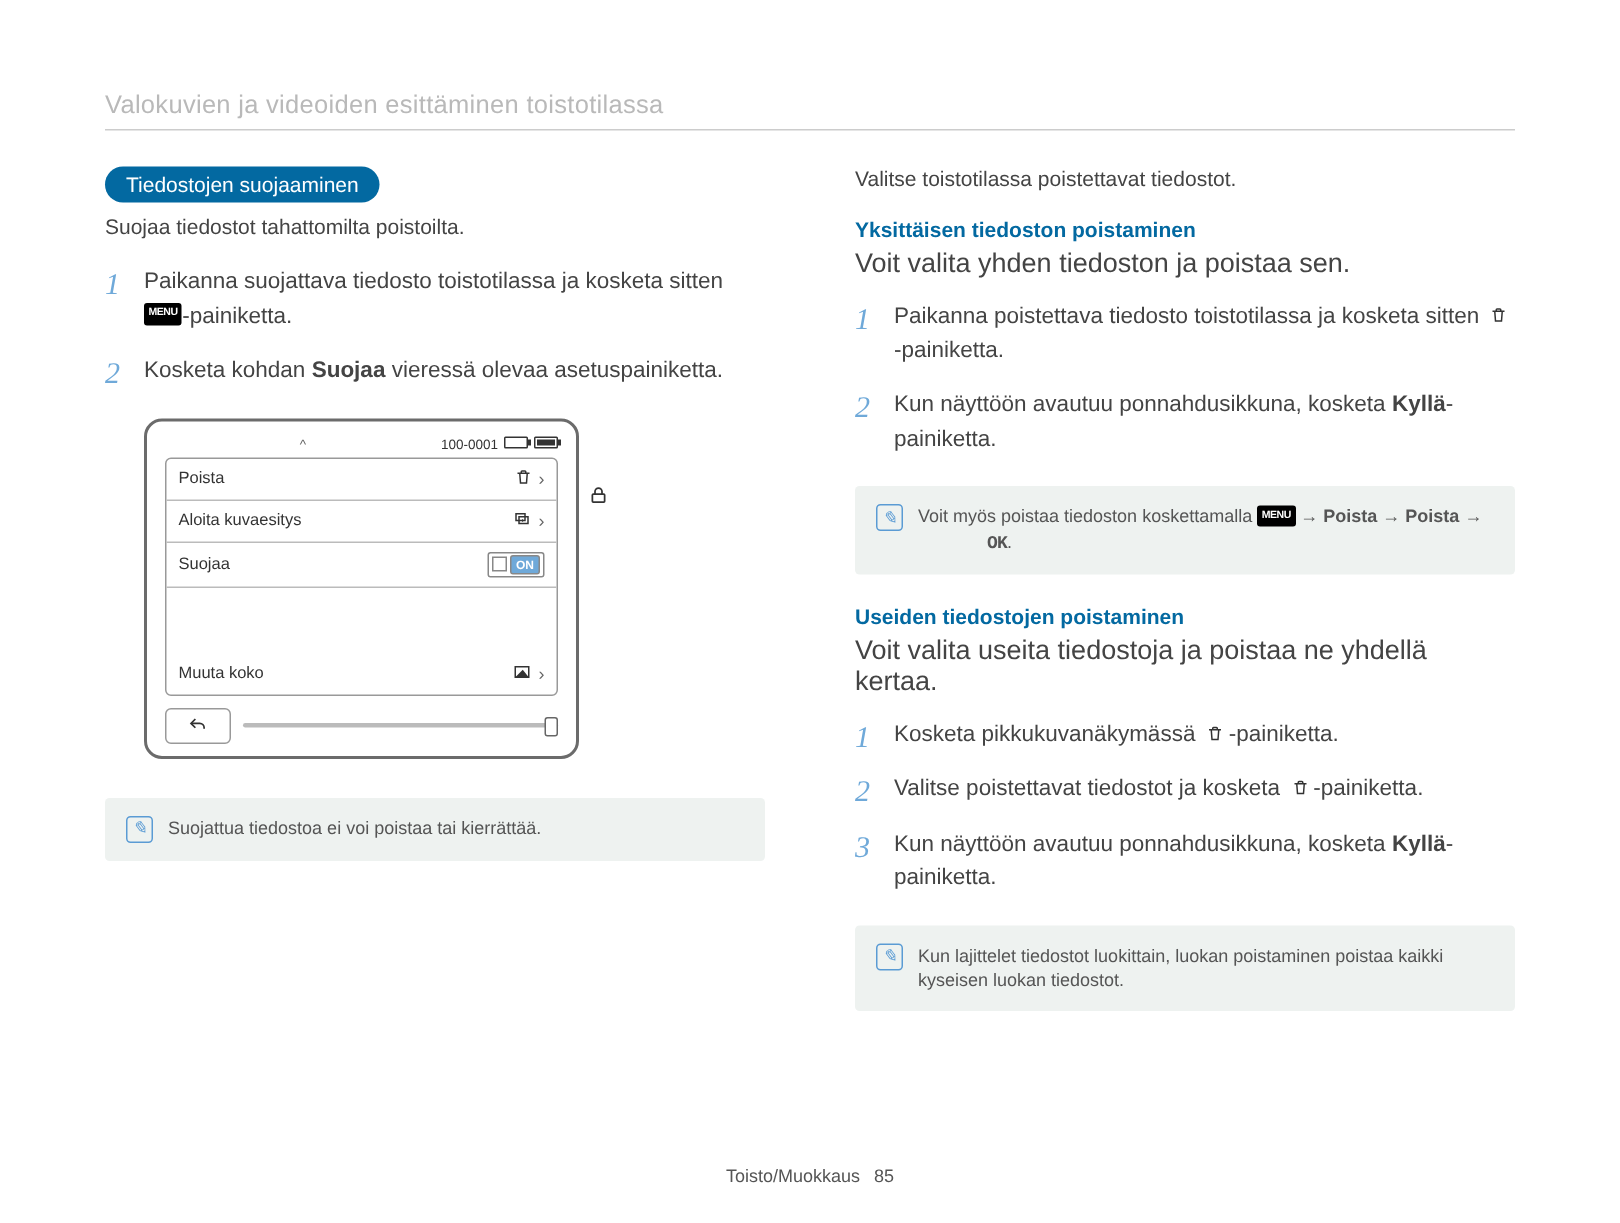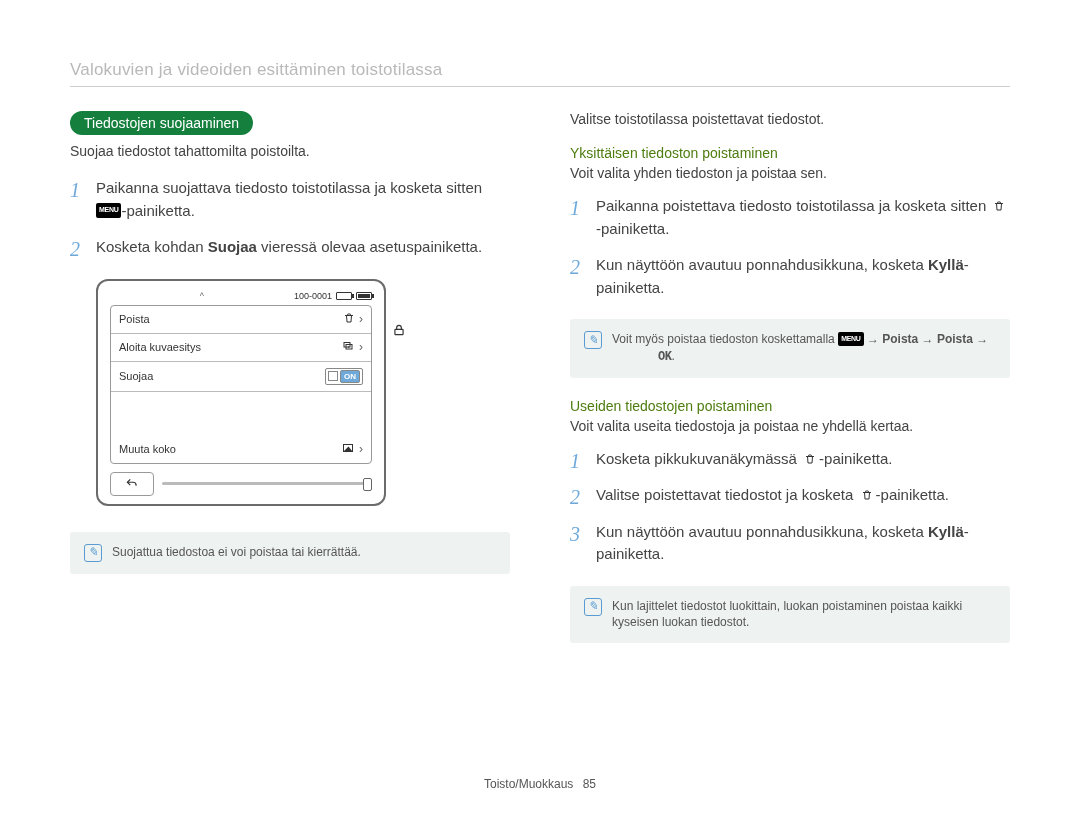--- a/index.html
+++ b/index.html
@@ -27,41 +27,41 @@
   .columns {
     display: flex;
     gap: 60px;
   }
   .col {
     flex: 1;
     min-width: 0;
   }
   .pill {
     display: inline-block;
-    background: #15803d;
+    background: #0369a1;
     color: #fff;
     font-size: 14px;
     padding: 4px 14px;
     border-radius: 12px;
     margin-bottom: 8px;
     font-weight: 500;
   }
   .intro {
     font-size: 14px;
     color: #444;
     margin-bottom: 18px;
   }
   .subhead {
     font-size: 14px;
-    font-weight: normal;
-    color: #4d7c0f;
+    font-weight: bold;
+    color: #0369a1;
     margin-bottom: 4px;
   }
   .subintro {
-    font-size: 14px;
+    font-size: 18px;
     color: #444;
     margin-bottom: 14px;
   }
   ol.steps {
     list-style: none;
     counter-reset: step;
     margin-bottom: 20px;
   }
   ol.steps > li {
     position: relative;
@@ -143,21 +143,21 @@
     background: #fff;
     position: relative;
   }
   .device-top {
     display: flex;
     justify-content: space-between;
     font-size: 9px;
     color: #333;
     margin-bottom: 4px;
   }
-  .device-top .status { display:flex; gap:4px; align-items:center; }
+  .device-top .status { display:flex; gap:4px; }
   .bat {
     display:inline-block; width:16px; height:8px; border:1px solid #333; border-radius:1px;
     position:relative;
   }
   .bat::after{content:"";position:absolute;right:-3px;top:1px;width:2px;height:4px;background:#333;}
   .bat.full::before{content:"";position:absolute;inset:1px;background:#333;}
   .device .menu-rows {
     border: 1px solid #999;
     border-radius: 4px;
   }

